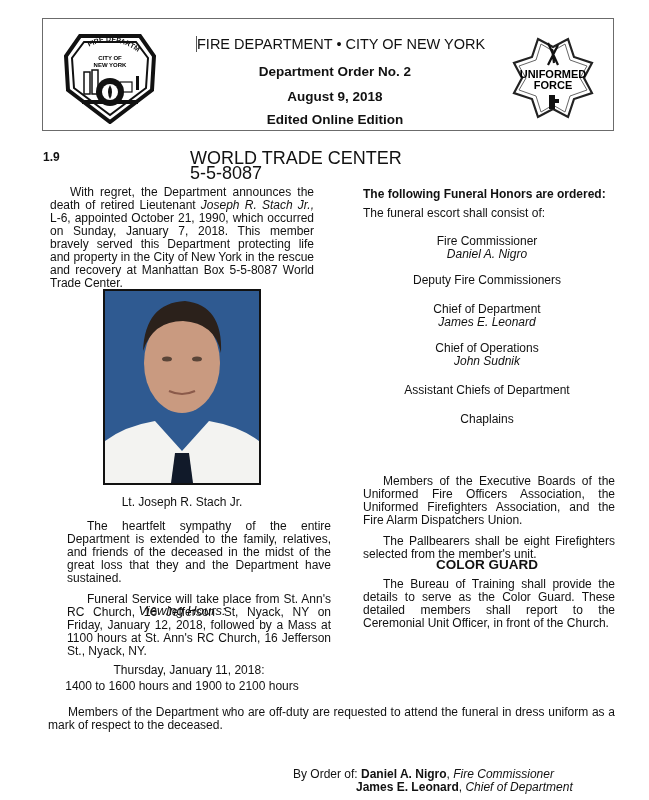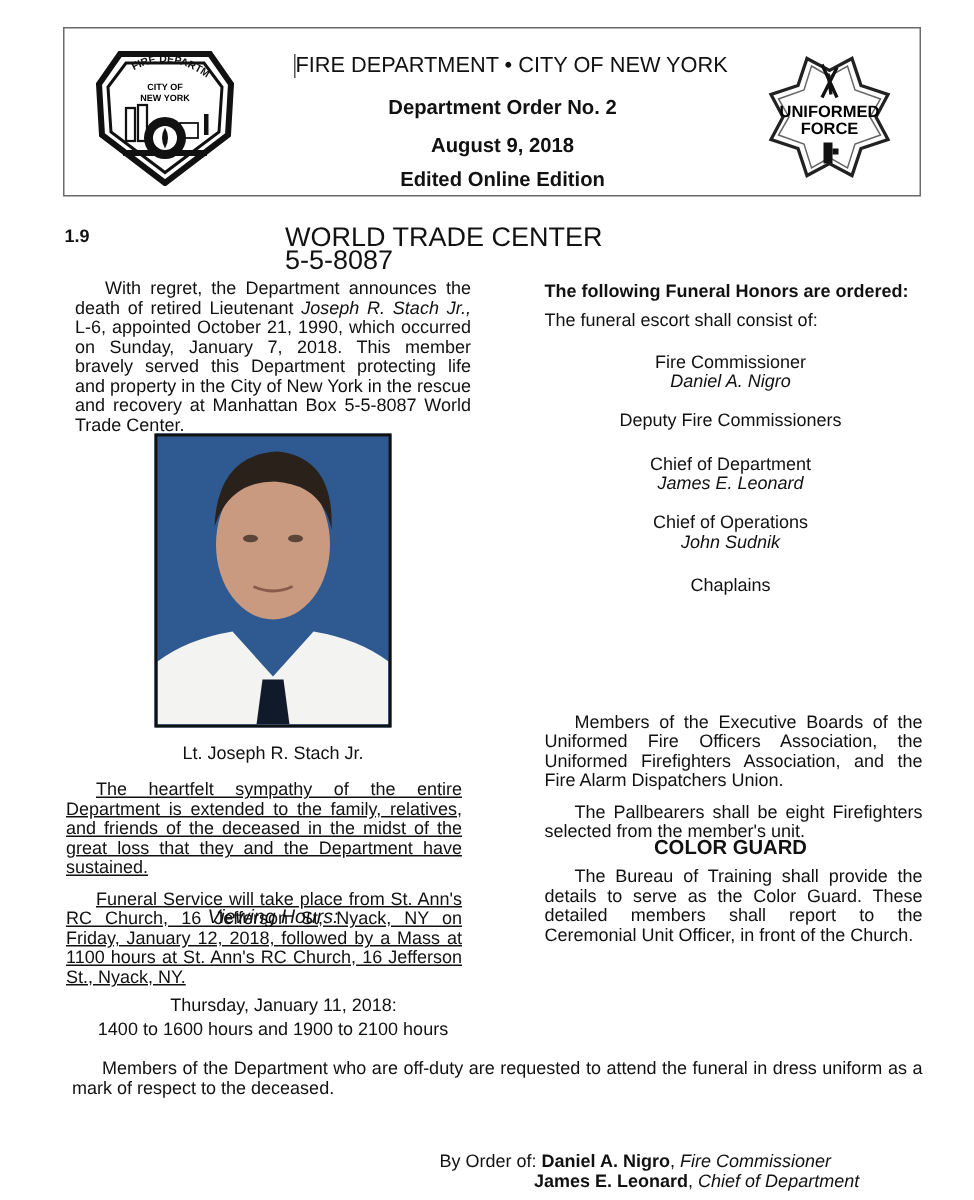--- a/index.html
+++ b/index.html
@@ -83,21 +83,21 @@
     <path d="M70 162 L84 162 L88 192 L66 192Z" fill="#111a2a"></path>
     <ellipse cx="77" cy="72" rx="38" ry="50" fill="#c99a80"></ellipse>
     <path d="M38 60 Q40 12 80 10 Q118 14 116 62 Q110 32 78 30 Q48 30 38 60Z" fill="#2b211b"></path>
     <ellipse cx="62" cy="68" rx="5" ry="2.5" fill="#5a4538"></ellipse>
     <ellipse cx="92" cy="68" rx="5" ry="2.5" fill="#5a4538"></ellipse>
     <path d="M64 100 Q77 106 90 100" stroke="#8a5a4a" stroke-width="2" fill="none"></path>
   </svg>
 </div>
 <div class="col center" style="left:50px; top:496px; width:264px; text-align:center;">Lt. Joseph R. Stach Jr.</div>
 
-<div class="col" style="left:44px; top:520px; width:264px;text-decoration:underline;">
+<div class="col" style="left:67px; top:520px; width:264px;">
   <p class="indent">The heartfelt sympathy of the entire Department is extended to the family, relatives, and friends of the deceased in the midst of the great loss that they and the Department have sustained.</p>
   <p class="indent">Funeral Service will take place from St. Ann's RC Church, 16 Jefferson St, Nyack, NY on Friday, January 12, 2018, followed by a Mass at 1100 hours at St. Ann's RC Church, 16 Jefferson St., Nyack, NY.</p>
 </div>
 
 <div class="col" style="left:50px; top:604px; width:264px; text-align:center; font-style:italic; font-size:13px;">Viewing Hours:</div>
 <div class="col" style="left:57px; top:664px; width:264px; text-align:center;">Thursday, January 11, 2018:</div>
 <div class="col" style="left:50px; top:680px; width:264px; text-align:center;">1400 to 1600 hours and 1900 to 2100 hours</div>
 
 <div class="col" style="left:363px; top:188px; width:252px; font-weight:bold; font-size:12px;">The following Funeral Honors are ordered:</div>
 <div class="col" style="left:363px; top:207px; width:252px;">The funeral escort shall consist of:</div>
@@ -110,20 +110,23 @@
   <div class="escort" style="margin-bottom:16px;">
     <div>Deputy Fire Commissioners</div>
   </div>
   <div class="escort">
     <div>Chief of Department</div>
     <div class="ital">James E. Leonard</div>
   </div>
   <div class="escort" style="margin-bottom:16px;">
     <div>Chief of Operations</div>
     <div class="ital">John Sudnik</div>
+  </div>
+  <div class="escort" style="margin-bottom:16px;">
+    <div>Assistant Chiefs of Department</div>
   </div>
   <div class="escort">
     <div>Chaplains</div>
   </div>
 </div>
 
 <div class="col" style="left:363px; top:475px; width:252px;">
   <p class="indent">Members of the Executive Boards of the Uniformed Fire Officers Association, the Uniformed Firefighters Association, and the Fire Alarm Dispatchers Union.</p>
   <p class="indent">The Pallbearers shall be eight Firefighters selected from the member's unit.</p>
 </div>

